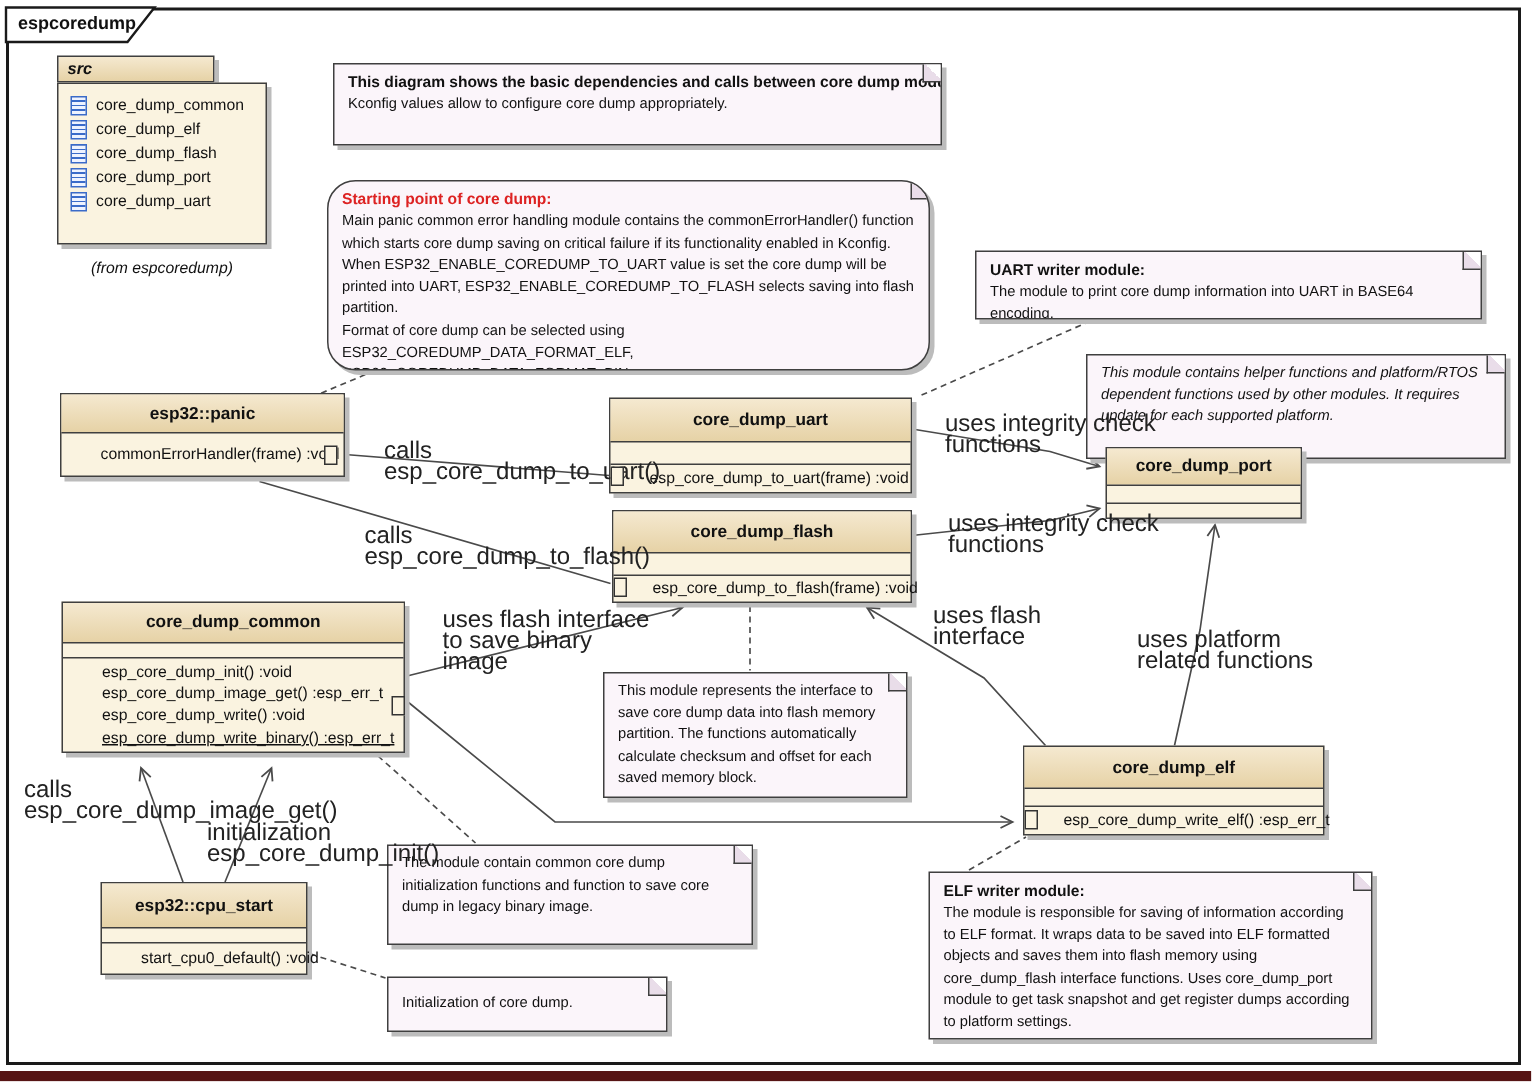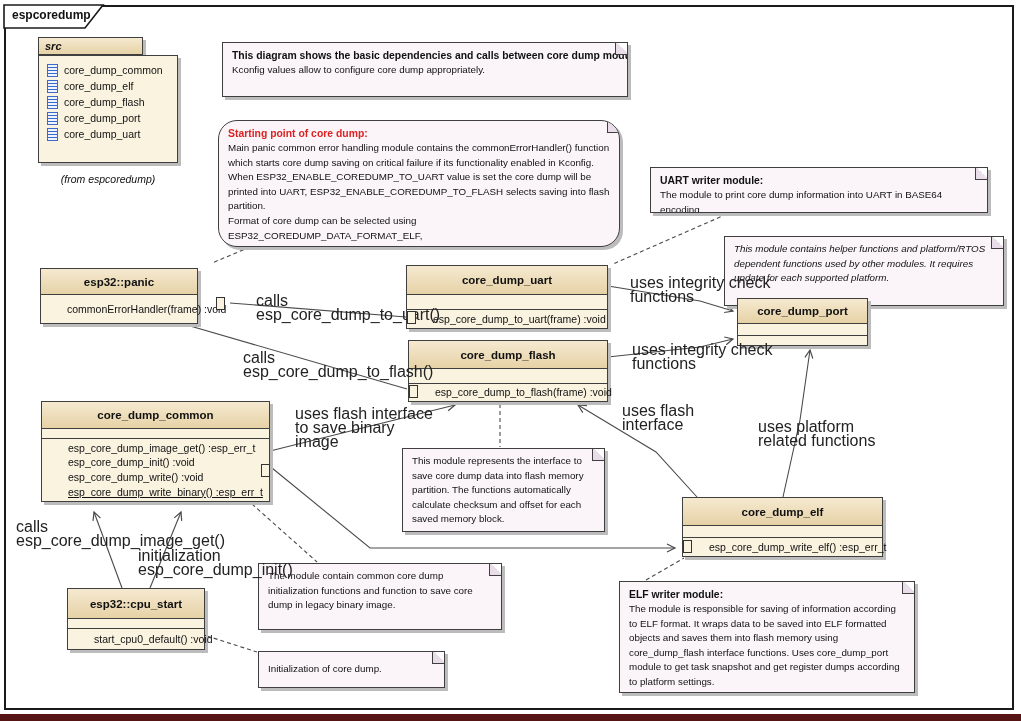--- a/index.html
+++ b/index.html
@@ -174,21 +174,21 @@
     <div class="fold"></div>
     <div class="note-title">ELF writer module:</div>
     <div>The module is responsible for saving of information according to ELF format. It wraps data to be saved into ELF formatted objects and saves them into flash memory using core_dump_flash interface functions. Uses core_dump_port module to get task snapshot and get register dumps according to platform settings.</div>
   </div>
 
   <div class="node note" style="left:258px;top:651px;width:187px;height:37px;display:flex;align-items:center;">
     <div class="fold"></div>
     <div>Initialization of core dump.</div>
   </div>
 
-  <div class="node uml-class" style="left:40px;top:268px;width:158px;height:56px;text-align:right;">
+  <div class="node uml-class" style="left:40px;top:262px;width:190px;height:56px;text-align:right;">
     <div class="uml-title" style="height:26px;">esp32::panic</div>
     <div class="uml-ops" style="height:29px;">
       <div class="op">commonErrorHandler(frame) :void</div>
     </div>
   </div>
   <div class="anchor" style="left:216px;top:297px;"></div>
 
   <div class="node uml-class" style="left:406px;top:265px;width:202px;height:64px;">
     <div class="uml-title" style="height:29px;">core_dump_uart</div>
     <div class="uml-attrs" style="height:15px;"></div>
@@ -210,22 +210,22 @@
   <div class="node uml-class" style="left:737px;top:298px;width:131px;height:48px;">
     <div class="uml-title" style="height:25px;">core_dump_port</div>
     <div class="uml-attrs" style="height:12px;"></div>
     <div class="uml-ops" style="height:9px;"></div>
   </div>
 
   <div class="node uml-class" style="left:41px;top:401px;width:229px;height:101px;">
     <div class="uml-title" style="height:27px;">core_dump_common</div>
     <div class="uml-attrs" style="height:10px;"></div>
     <div class="uml-ops" style="height:62px;">
+      <div class="op">esp_core_dump_init() :void</div>
       <div class="op">esp_core_dump_image_get() :esp_err_t</div>
-      <div class="op">esp_core_dump_init() :void</div>
       <div class="op">esp_core_dump_write() :void</div>
       <div class="op u">esp_core_dump_write_binary() :esp_err_t</div>
     </div>
   </div>
   <div class="anchor" style="left:261px;top:464px;"></div>
 
   <div class="node uml-class" style="left:682px;top:497px;width:201px;height:60px;">
     <div class="uml-title" style="height:28px;">core_dump_elf</div>
     <div class="uml-attrs" style="height:12px;"></div>
     <div class="uml-ops" style="height:18px;">

